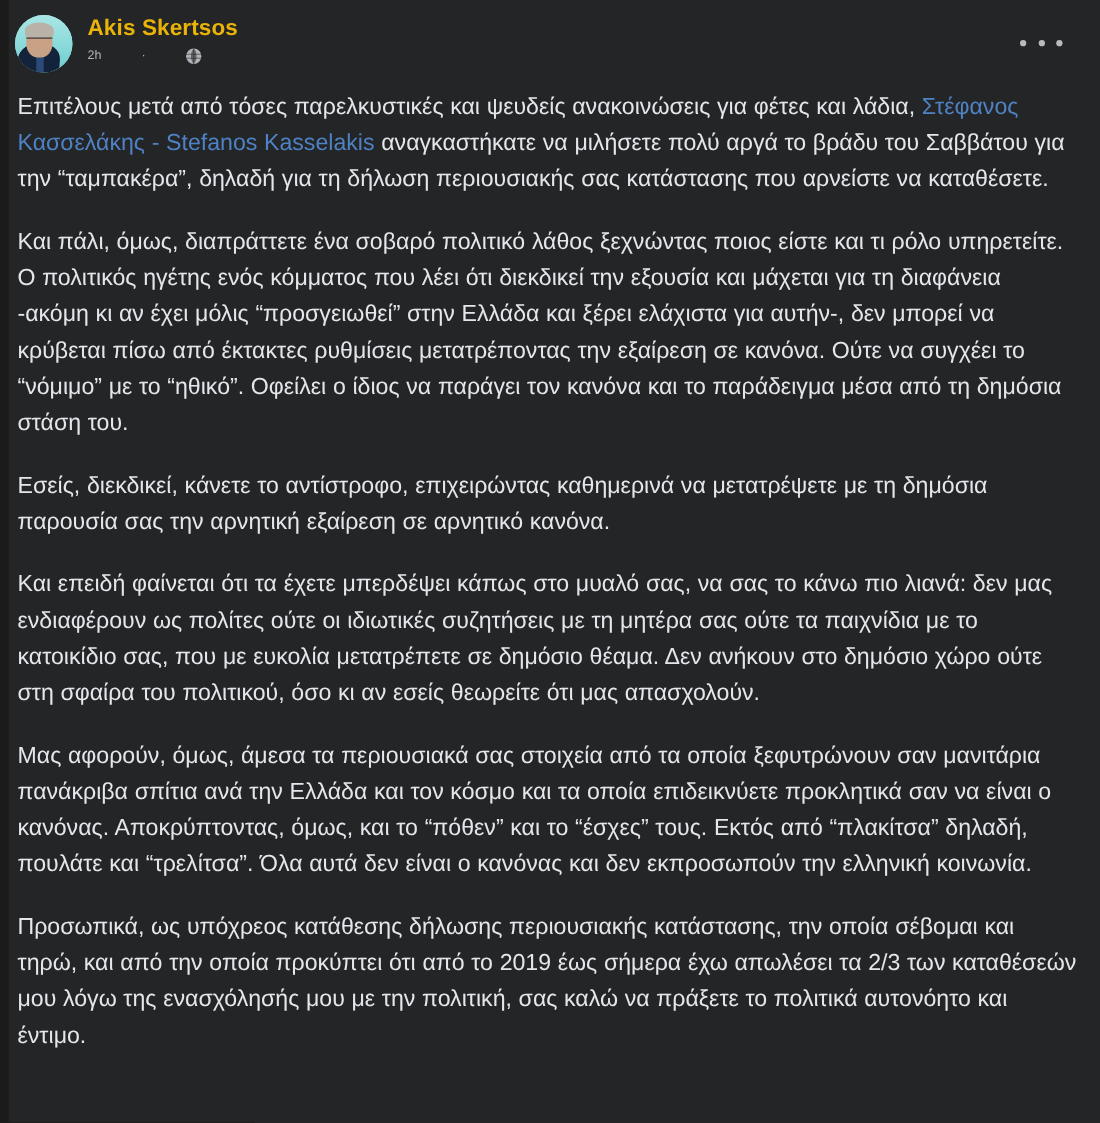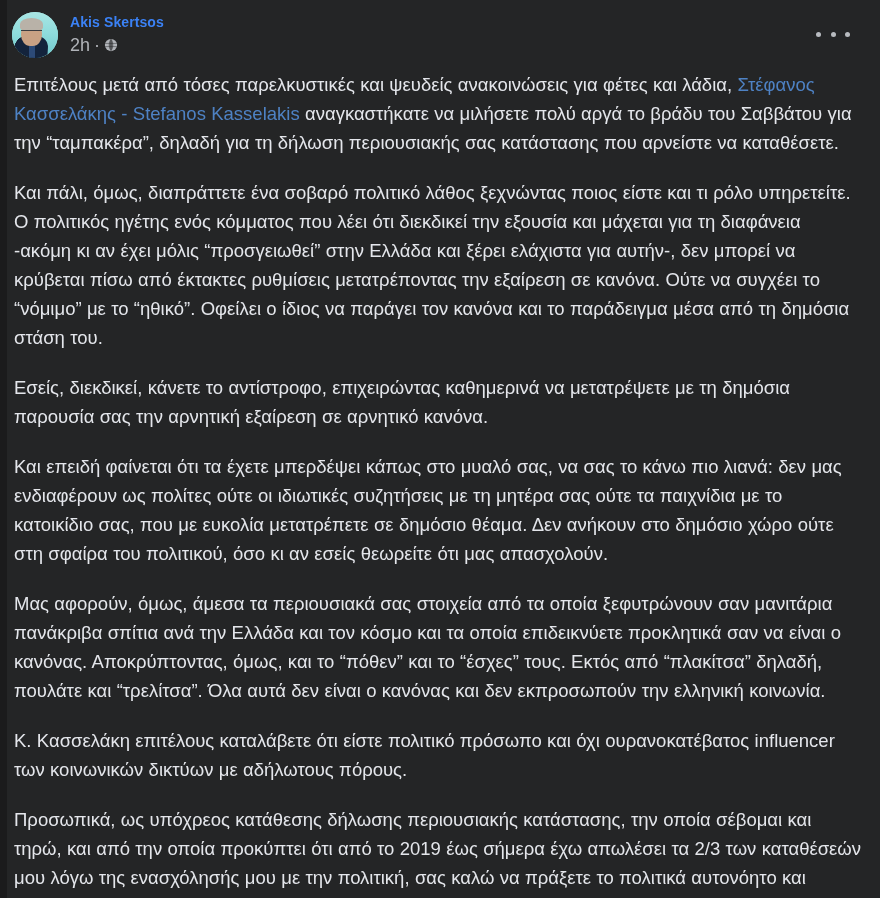--- a/index.html
+++ b/index.html
@@ -111,33 +111,34 @@
   }
 
   .header-text {
     margin-left: 12px;
     display: flex;
     flex-direction: column;
     justify-content: center;
     padding-top: 1px;
   }
   .author-name {
-    color: #3b82f6;
-    font-size: 14px;
+    color: #eab308;
+    font-size: 18px;
     font-weight: bold;
     line-height: 22px;
     letter-spacing: 0.1px;
   }
   .meta-row {
     display: flex;
     align-items: center;
     margin-top: 3px;
     color: #b0b3b8;
-    font-size: 18px;
+    font-size: 10px;
     line-height: 18px;
+    gap: 28px;
   }
   .meta-time { color: #b0b3b8; }
   .meta-sep { margin: 0 4px; color: #b0b3b8; }
   .globe-icon { display: inline-flex; align-items: center; }
   .globe-icon svg { display: block; }
 
   .menu-dots {
     position: absolute;
     right: 30px;
     top: 24px;
@@ -222,18 +223,17 @@
   <div class="post-body">
 
     <p class="post-paragraph">
       <span>Επιτέλους μετά από τόσες παρελκυστικές και ψευδείς ανακοινώσεις για φέτες και λάδια, </span><a class="mention-link" href="#">Στέφανος Κασσελάκης - Stefanos Kasselakis</a><span> αναγκαστήκατε να μιλήσετε πολύ αργά το βράδυ του Σαββάτου για την “ταμπακέρα”, δηλαδή για τη δήλωση περιουσιακής σας κατάστασης που αρνείστε να καταθέσετε.</span>
     </p>
 
     <p class="post-paragraph">Και πάλι, όμως, διαπράττετε ένα σοβαρό πολιτικό λάθος ξεχνώντας ποιος είστε και τι ρόλο υπηρετείτε. Ο πολιτικός ηγέτης ενός κόμματος που λέει ότι διεκδικεί την εξουσία και μάχεται για τη διαφάνεια -ακόμη κι αν έχει μόλις “προσγειωθεί” στην Ελλάδα και ξέρει ελάχιστα για αυτήν-, δεν μπορεί να κρύβεται πίσω από έκτακτες ρυθμίσεις μετατρέποντας την εξαίρεση σε κανόνα. Ούτε να συγχέει το “νόμιμο” με το “ηθικό”. Οφείλει ο ίδιος να παράγει τον κανόνα και το παράδειγμα μέσα από τη δημόσια στάση του.</p>
     <p class="post-paragraph">Εσείς, διεκδικεί, κάνετε το αντίστροφο, επιχειρώντας καθημερινά να μετατρέψετε με τη δημόσια παρουσία σας την αρνητική εξαίρεση σε αρνητικό κανόνα.</p>
     <p class="post-paragraph">Και επειδή φαίνεται ότι τα έχετε μπερδέψει κάπως στο μυαλό σας, να σας το κάνω πιο λιανά: δεν μας ενδιαφέρουν ως πολίτες ούτε οι ιδιωτικές συζητήσεις με τη μητέρα σας ούτε τα παιχνίδια με το κατοικίδιο σας, που με ευκολία μετατρέπετε σε δημόσιο θέαμα. Δεν ανήκουν στο δημόσιο χώρο ούτε στη σφαίρα του πολιτικού, όσο κι αν εσείς θεωρείτε ότι μας απασχολούν.</p>
     <p class="post-paragraph">Μας αφορούν, όμως, άμεσα τα περιουσιακά σας στοιχεία από τα οποία ξεφυτρώνουν σαν μανιτάρια πανάκριβα σπίτια ανά την Ελλάδα και τον κόσμο και τα οποία επιδεικνύετε προκλητικά σαν να είναι ο κανόνας. Αποκρύπτοντας, όμως, και το “πόθεν” και το “έσχες” τους. Εκτός από “πλακίτσα” δηλαδή, πουλάτε και “τρελίτσα”. Όλα αυτά δεν είναι ο κανόνας και δεν εκπροσωπούν την ελληνική κοινωνία.</p>
-    <p class="post-paragraph">Κ. Κασσελάκη επιτέλους καταλάβετε ότι είστε πολιτικό πρόσωπο και όχι ουρανοκατέβατος influencer των κοινωνικών δικτύων με αδήλωτους πόρους.</p>
     <p class="post-paragraph">Προσωπικά, ως υπόχρεος κατάθεσης δήλωσης περιουσιακής κατάστασης, την οποία σέβομαι και τηρώ, και από την οποία προκύπτει ότι από το 2019 έως σήμερα έχω απωλέσει τα 2/3 των καταθέσεών μου λόγω της ενασχόλησής μου με την πολιτική, σας καλώ να πράξετε το πολιτικά αυτονόητο και έντιμο.</p>
 
   </div>
 
 </div>
 
 </body></html>

